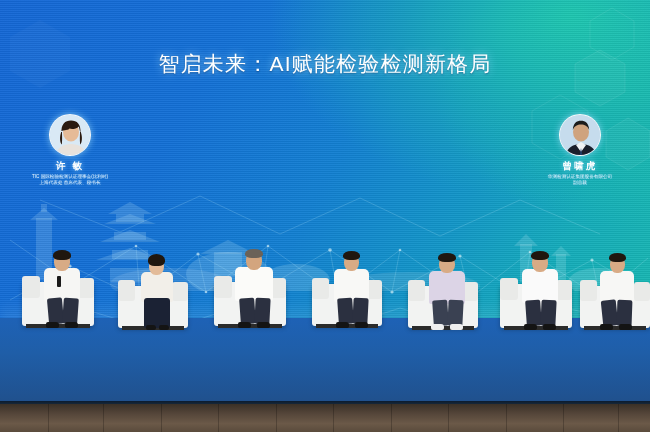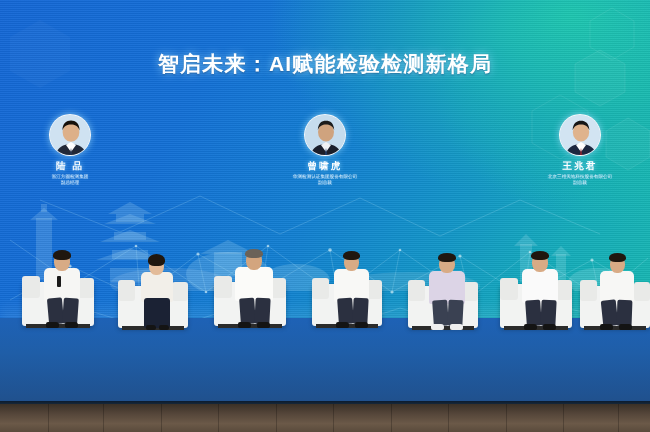--- a/index.html
+++ b/index.html
@@ -34,21 +34,21 @@
   .glow-band {
     position:absolute; left:0; top:300px; width:650px; height:58px;
     background:linear-gradient(180deg, rgba(255,255,255,0.0) 0%, rgba(190,235,255,0.20) 55%, rgba(255,255,255,0.0) 100%);
     filter:blur(5px);
   }
 
   
   .title-wrap { position:absolute; left:0; top:50px; width:650px; text-align:center; }
   .main-title {
     display:inline-block;
-    font-size:21px; font-weight:bold; color:#ffffff; letter-spacing:1.2px;
+    font-size:21px; font-weight:normal; color:#ffffff; letter-spacing:1.2px;
     text-shadow:0 0 10px rgba(150,220,255,.85), 0 1px 2px rgba(0,40,90,.55);
     white-space:nowrap;
   }
 
   
   .panel-strip {
     position:absolute; left:28px; top:114px; width:594px; height:82px;
     display:flex; justify-content:space-between; align-items:flex-start;
   }
   .panelist { width:84px; text-align:center; position:relative; }
@@ -216,75 +216,58 @@
     <div class="led-scanlines"></div>
   </div>
 
   <div class="title-wrap">
     <span class="main-title">智启未来：AI赋能检验检测新格局</span>
   </div>
 
   <div class="panel-strip">
 
 
-
     <div class="panelist">
       <div class="avatar">
         <svg viewBox="0 0 42 42">
-            <rect width="42" height="42" fill="#cfe2f1"></rect>
-            <path d="M6 42c0-9 6.6-13 15-13s15 4 15 13z" fill="#222938"></path>
-            <path d="M16 30l5 7 5-7-5-3z" fill="#ffffff"></path>
-            <path d="M21 33l-1.5 8h3z" fill="#27344f"></path>
-            <ellipse cx="21" cy="17" rx="8.4" ry="9.8" fill="#ddb089"></ellipse>
-            <path d="M12.4 15.4c.2-7.2 4-9.8 8.6-9.8s8.4 2.6 8.6 9.8c-1.8-4.4-4.6-5.8-8.6-5.8s-6.8 1.4-8.6 5.8z" fill="#15100a"></path>
+            <rect width="42" height="42" fill="#d9e9f5"></rect>
+            <path d="M6 42c0-9 6.6-13 15-13s15 4 15 13z" fill="#e8e2dc"></path>
+            <ellipse cx="21" cy="17" rx="8" ry="9.4" fill="#e6bb97"></ellipse>
+            <path d="M11.5 18c-.6-9 3.5-12.6 9.5-12.6S31.1 9 30.5 18c-.6-2-1.2-5-1.6-6.6-2.6 2.4-6.6 3-9.4 2.2-1.4 1.8-2.4 1-8 2.4z" fill="#2a1a10"></path>
+            <path d="M11.2 17c-1.8 5-1.4 10.4.6 12.6.6-5 .2-9 .2-12.6z" fill="#2a1a10"></path>
+            <path d="M30.8 17c1.8 5 1.4 10.4-.6 12.6-.6-5-.2-9-.2-12.6z" fill="#2a1a10"></path>
           </svg>
       </div>
-      <div class="p-name">陆 品</div>
+      <div class="p-name">许 敏</div>
       <div class="p-org">
-        <span class="l1">浙江方圆检测集团</span>
-        <span class="l2">副总经理</span>
+        <span class="l1">TIC 国际检验检测认证理事会(比利时)</span>
+        <span class="l2">上海代表处 首席代表、秘书长</span>
       </div>
     </div>
+
 
 
     <div class="panelist">
       <div class="avatar">
         <svg viewBox="0 0 42 42">
             <rect width="42" height="42" fill="#c6dced"></rect>
             <path d="M6 42c0-9 6.6-13 15-13s15 4 15 13z" fill="#1b1f2b"></path>
             <path d="M16 30l5 7 5-7-5-3z" fill="#f0f2f4"></path>
             <path d="M21 33l-1.5 8h3z" fill="#1f3a63"></path>
             <ellipse cx="21" cy="17" rx="8" ry="9.4" fill="#cfa37e"></ellipse>
             <path d="M12.8 15c.4-6.8 3.8-9.2 8.2-9.2s7.8 2.4 8.2 9.2c-1.8-4-4.4-5.4-8.2-5.4s-6.4 1.4-8.2 5.4z" fill="#1c1c1c"></path>
           </svg>
       </div>
       <div class="p-name">曾啸虎</div>
       <div class="p-org">
         <span class="l1">华测检测认证集团股份有限公司</span>
         <span class="l2">副总裁</span>
       </div>
     </div>
 
-    <div class="panelist">
-      <div class="avatar">
-        <svg viewBox="0 0 42 42">
-            <rect width="42" height="42" fill="#d2e4f2"></rect>
-            <path d="M6 42c0-9 6.6-13 15-13s15 4 15 13z" fill="#1d2840"></path>
-            <path d="M16 30l5 7 5-7-5-3z" fill="#ffffff"></path>
-            <path d="M21 33l-1.5 8h3z" fill="#7e2430"></path>
-            <ellipse cx="21" cy="17" rx="8.2" ry="9.6" fill="#dfb38c"></ellipse>
-            <path d="M12.6 15.2C13 8.2 16.6 5.8 21 5.8s8 2.4 8.4 9.4c-1.8-4.2-4.4-5.6-8.4-5.6s-6.6 1.4-8.4 5.6z" fill="#161616"></path>
-          </svg>
-      </div>
-      <div class="p-name">王兆君</div>
-      <div class="p-org">
-        <span class="l1">北京三维天地科技股份有限公司</span>
-        <span class="l2">副总裁</span>
-      </div>
-    </div>
 
 
   </div>
 
   <div class="bottom-banner">
     <div class="bscan"></div>
     <div class="banner-text">新 而 行</div>
     <div class="banner-text-2">智 检 未</div>
   </div>
 

